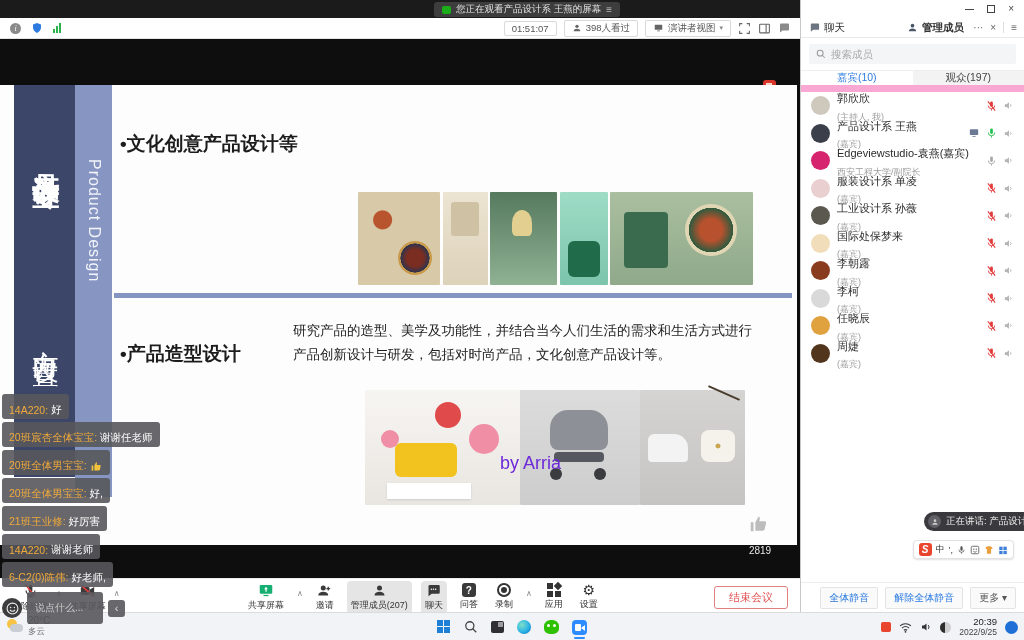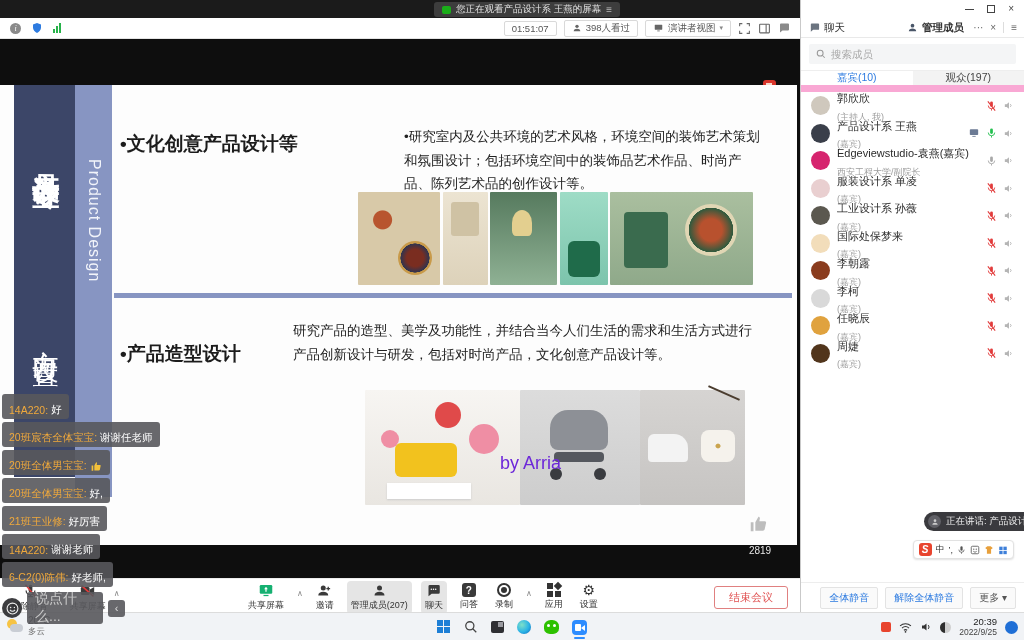--- a/index.html
+++ b/index.html
@@ -44,21 +44,21 @@
   .like-thumb { position:absolute; left:748px; top:428px; color:#bdbdbd; }
   .like-count { position:absolute; left:730px; top:506px; width:60px; text-align:center; color:#e6e6e6; font-size:10px; }
 
   
   .chat-ov { position:absolute; left:2px; top:394px; display:flex; flex-direction:column; align-items:flex-start; gap:3px; z-index:5; }
   .cpill { background:rgba(88,88,92,0.9); border-radius:3px; padding:9px 7px 2px 7px; font-size:10.5px; white-space:nowrap; display:flex; align-items:center; gap:3px; }
   .cname { color:#f0a93c; }
   .ctext { color:#fff; }
   .cinput-row { display:flex; align-items:center; gap:5px; margin-top:2px; }
   .emoji-btn { width:20px; height:20px; border-radius:50%; background:rgba(45,45,48,0.92); display:flex; align-items:center; justify-content:center; }
-  .cinput { background:rgba(88,88,92,0.9); border-radius:3px; height:14px; width:76px; color:#c9c9c9; font-size:14px; display:flex; align-items:center; padding:16px 8px; }
+  .cinput { background:rgba(88,88,92,0.9); border-radius:3px; height:14px; width:76px; color:#c9c9c9; font-size:10px; display:flex; align-items:center; padding:16px 8px; }
   .ccollapse { background:rgba(88,88,92,0.9); border-radius:3px; height:17px; width:17px; color:#ddd; font-size:11px; display:flex; align-items:center; justify-content:center; }
 
   
   .ctrl-bar { position:absolute; left:0; top:578px; width:800px; height:34px; background:#fff; border-top:1px solid #ececec; }
   .cb-left { position:absolute; left:8px; top:2px; display:flex; align-items:flex-start; gap:4px; }
   .cb-center { position:absolute; left:244px; top:2px; display:flex; align-items:flex-start; gap:9px; }
   .cbtn { display:flex; flex-direction:column; align-items:center; gap:1px; padding:2px 4px; border-radius:4px; }
   .cbtn .lbl { font-size:9px; color:#333; white-space:nowrap; }
   .cbtn.active { background:#e5e5e5; }
   .chev { font-size:8px; color:#888; margin-top:8px; }
@@ -206,21 +206,20 @@
 
     <div class="slide">
       <div class="band-navy"></div>
       <div class="band-peri"></div>
       <div class="vtitle">产品设计专业</div>
       <div class="vsub">方向设置</div>
       <div class="vside">Product Design</div>
       <div class="divider"></div>
 
       <div class="sec1-h">•文化创意产品设计等</div>
-      <div class="sec1-b">•研究室内及公共环境的艺术风格，环境空间的装饰艺术策划和氛围设计；包括环境空间中的装饰品艺术作品、时尚产品、陈列艺术品的创作设计等。</div>
 
       <div class="img" style="left:358px;top:107px;width:82px;height:93px;background:radial-gradient(circle at 30% 30%, #b8552f 9px, #d8c9a8 10px),#d8c9a8;">
         <div style="position:absolute;right:8px;bottom:10px;width:34px;height:34px;border-radius:50%;background:radial-gradient(#7a2d20 35%, #2e3450 60%, #c89a4a 61%);"></div>
         </div>
       <div class="img" style="left:443px;top:107px;width:45px;height:93px;background:linear-gradient(#ece4d2,#ddd2ba);">
         <div style="position:absolute;left:8px;top:10px;width:28px;height:34px;background:#cfc2a4;border-radius:3px;"></div>
         </div>
       <div class="img" style="left:490px;top:107px;width:67px;height:93px;background:linear-gradient(#567a5e,#8fb194);">
         <div style="position:absolute;left:22px;top:18px;width:20px;height:26px;border-radius:50% 50% 20% 20%;background:#e3cf8f;"></div>
         </div>

